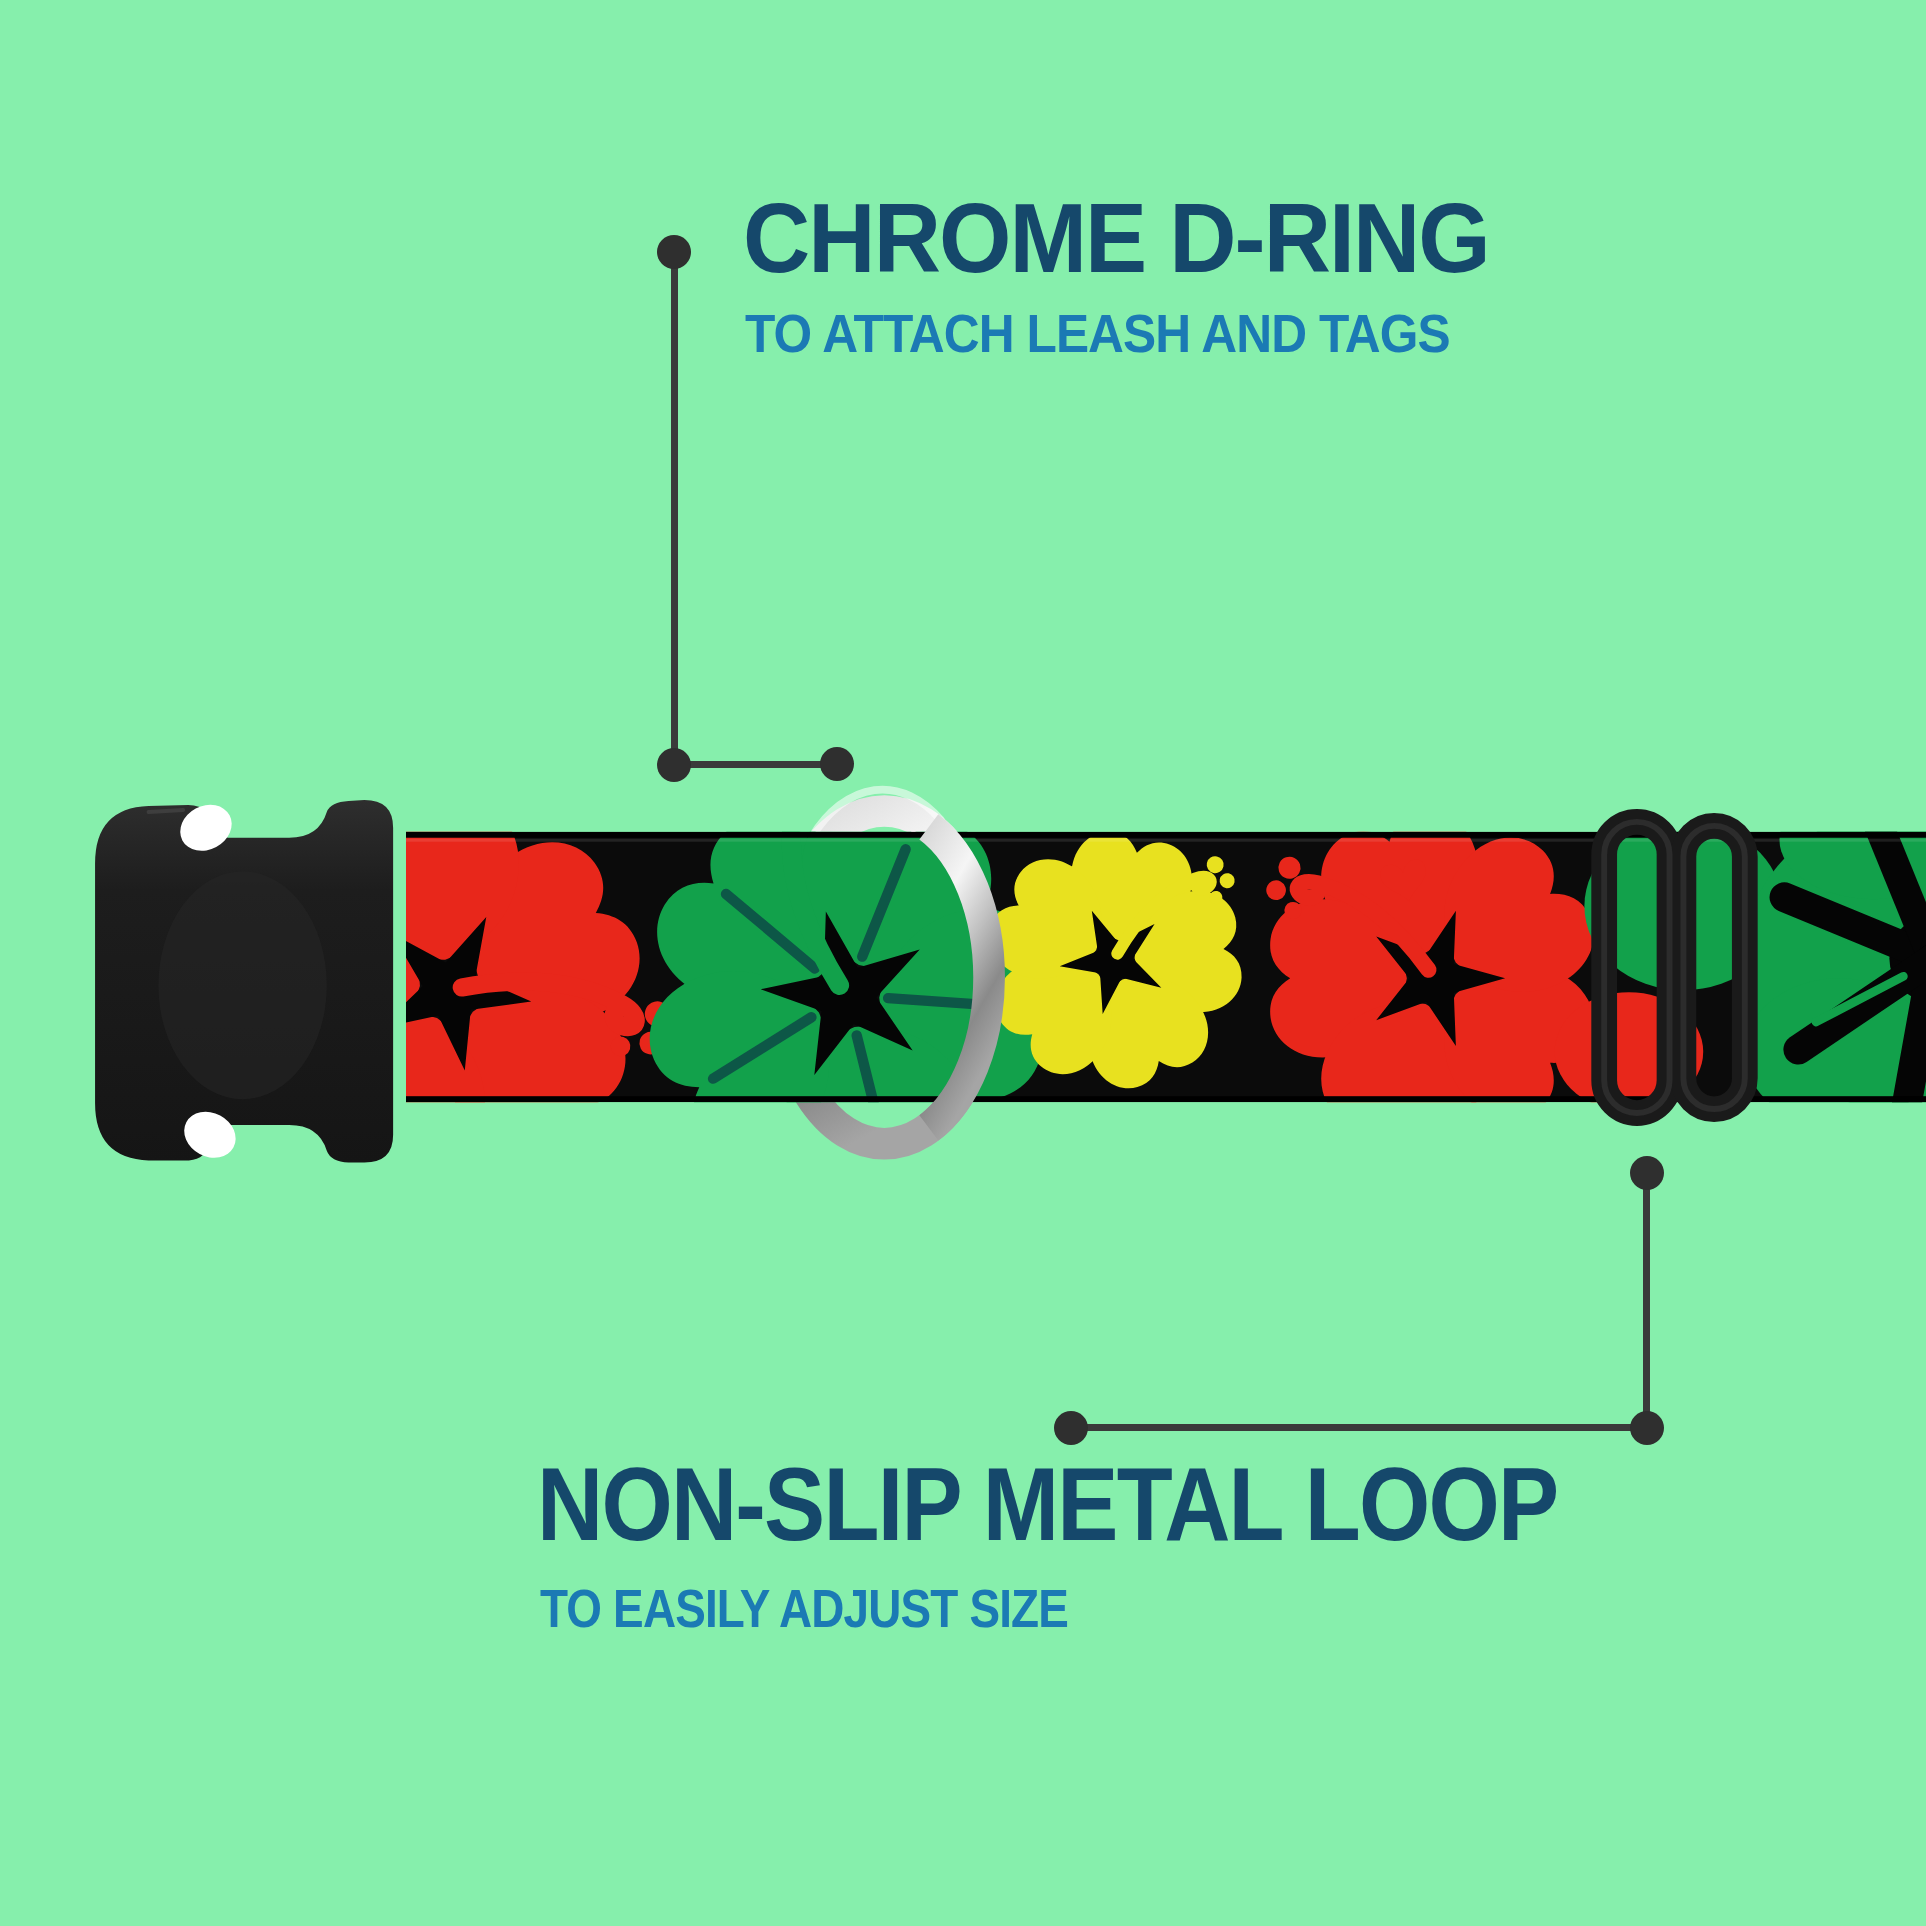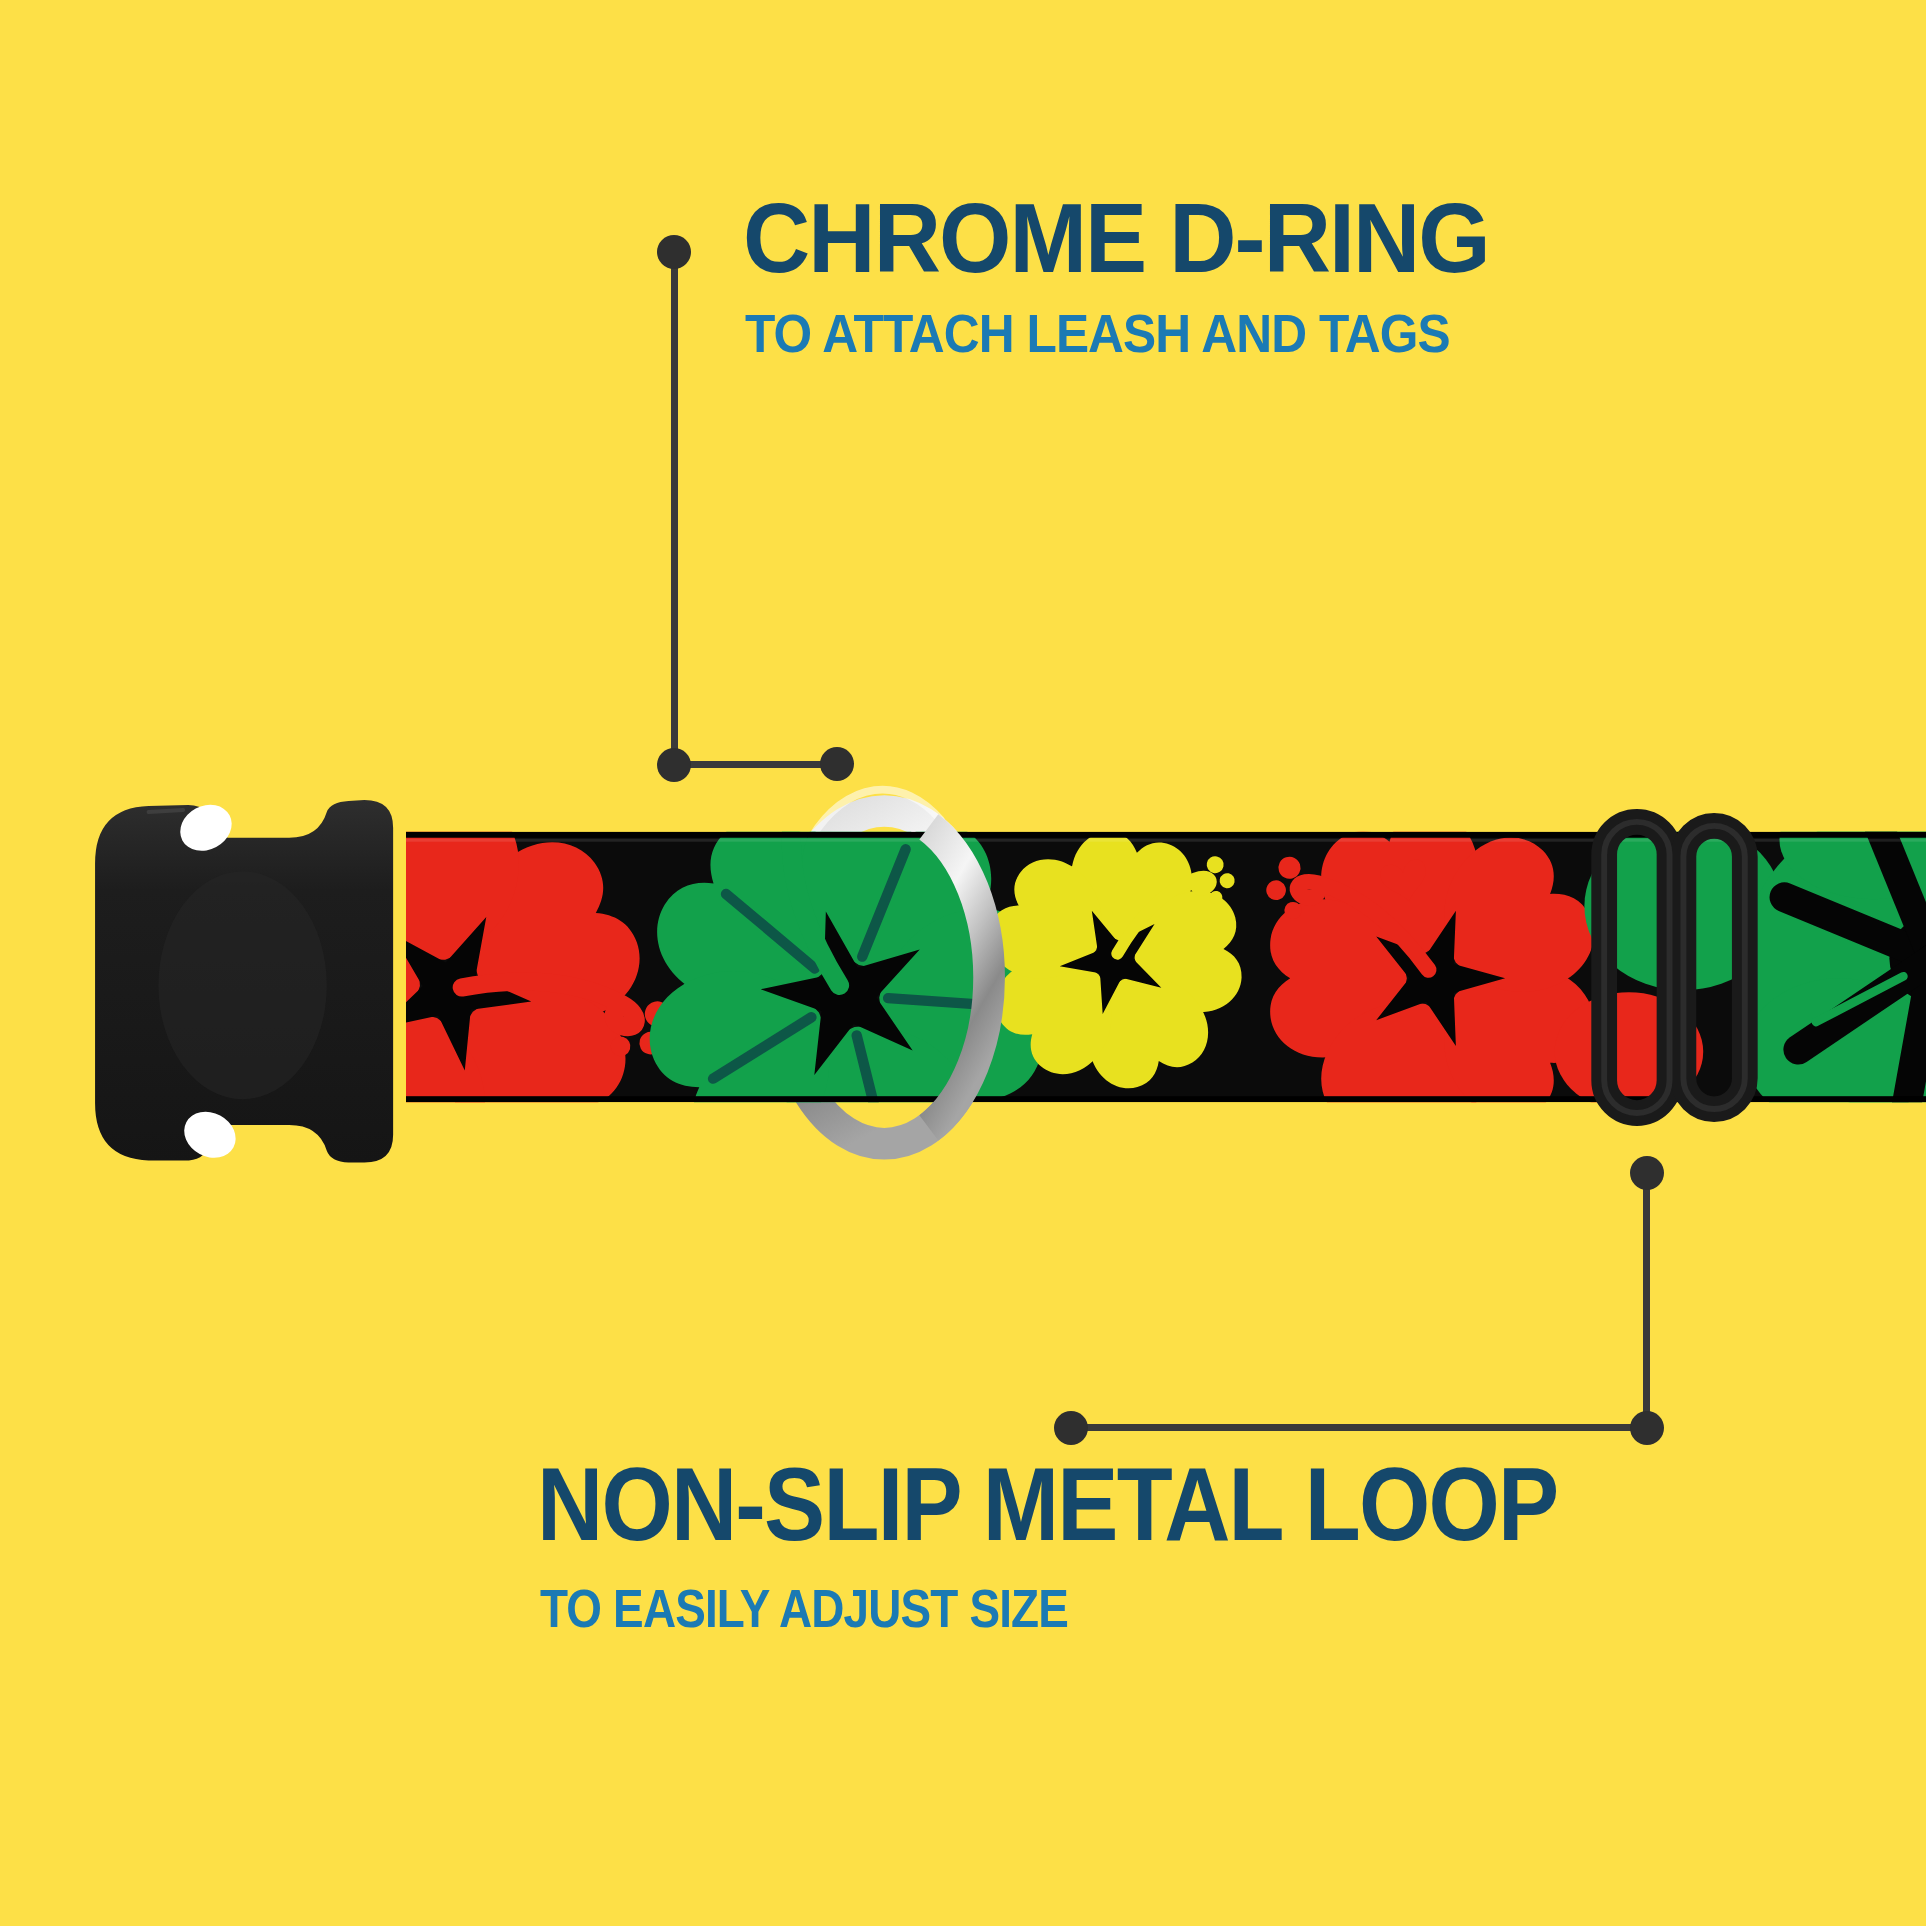--- a/index.html
+++ b/index.html
@@ -1,19 +1,19 @@
 <!DOCTYPE html>
 <html><head>
 <meta charset="utf-8">
 <style>
   html,body{margin:0;padding:0;background:#ffffff;}
   #canvas{
     position:relative;
     width:1927px;height:1927px;
-    background:#fde047;
+    background:#86efac;
     overflow:hidden;
     font-family:"Liberation Sans", sans-serif;
   }
   
   .callout-title{
     position:absolute;
     font-weight:bold;
     color:#15486B;
     line-height:1;
     white-space:nowrap;

